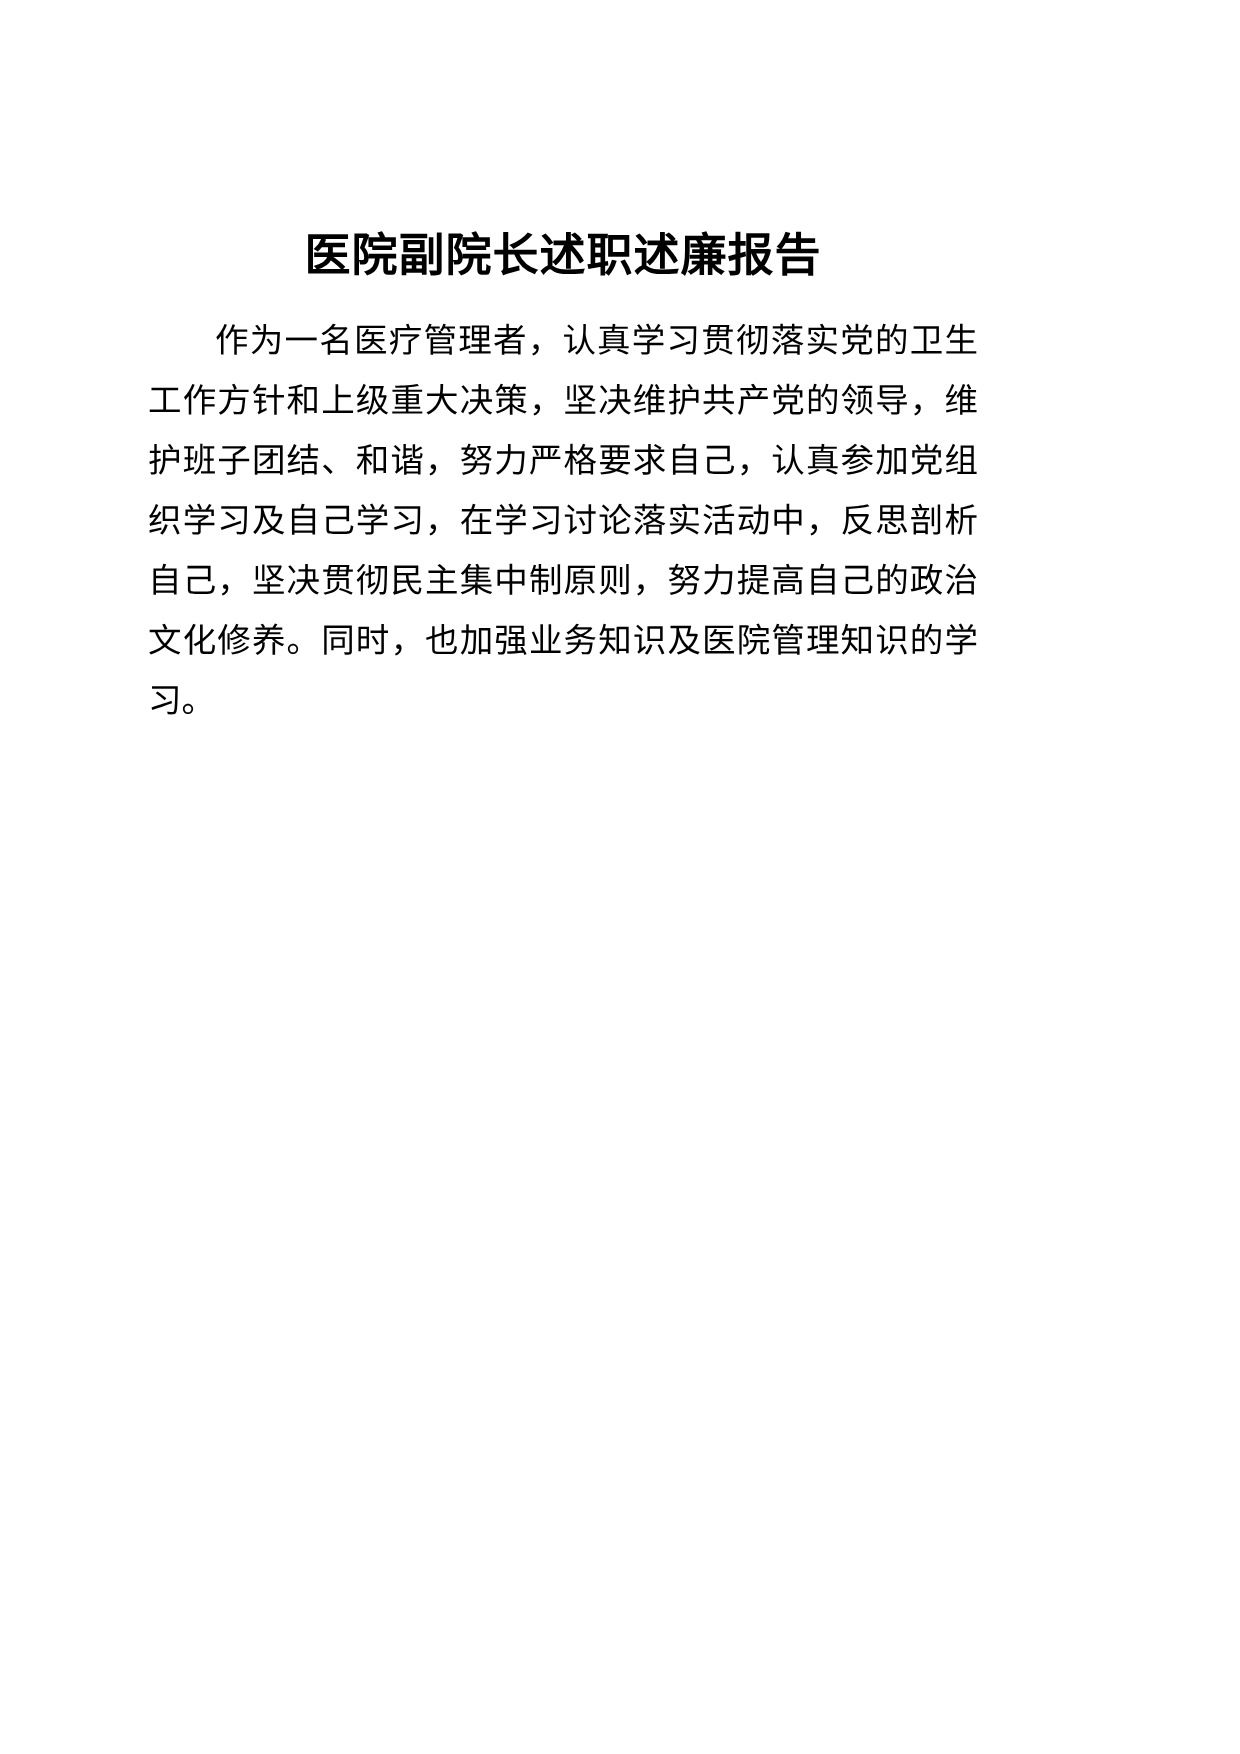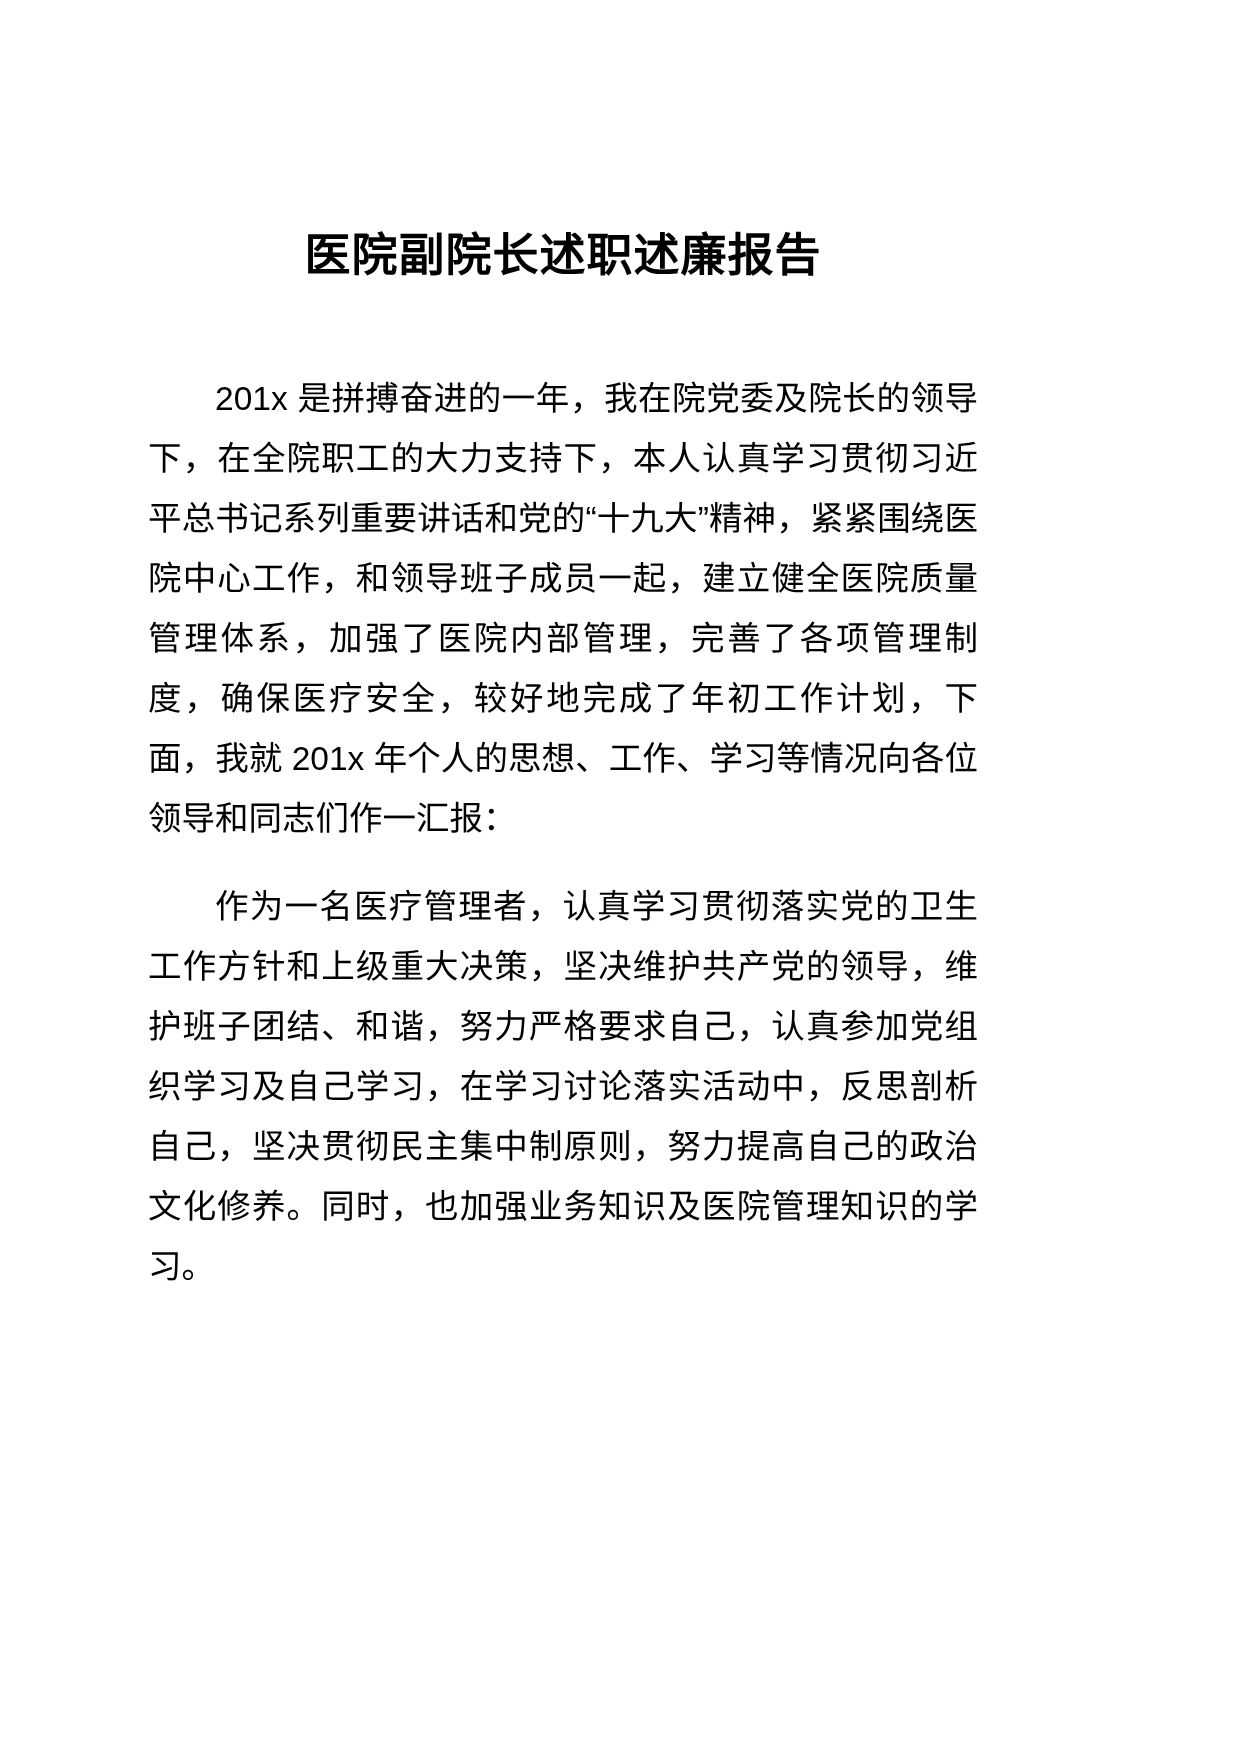--- a/index.html
+++ b/index.html
@@ -70,21 +70,20 @@
 </style>
 </head>
 <body>
 
 <div class="page">
 
   <div class="doc-body">
 
     <h1 class="doc-title">医院副院长述职述廉报告</h1>
 
-    <p class="para para-first">201x 是拼搏奋进的一年，我在院党委及院长的领导下，在全院职工的大力支持下，本人认真学习贯彻习近平总书记系列重要讲话和党的“十九大”精神，紧紧围绕医院中心工作，和领导班子成员一起，建立健全医院质量管理体系，加强了医院内部管理，完善了各项管理制度，确保医疗安全，较好地完成了年初工作计划，下面，我就 201x 年个人的思想、工作、学习等情况向各位领导和同志们作一汇报：</p>
 
 
     <p class="para gap-after-heading">作为一名医疗管理者，认真学习贯彻落实党的卫生工作方针和上级重大决策，坚决维护共产党的领导，维护班子团结、和谐，努力严格要求自己，认真参加党组织学习及自己学习，在学习讨论落实活动中，反思剖析自己，坚决贯彻民主集中制原则，努力提高自己的政治文化修养。同时，也加强业务知识及医院管理知识的学习。</p>
 
 
   </div>
 
 </div>
 
 </body></html>

